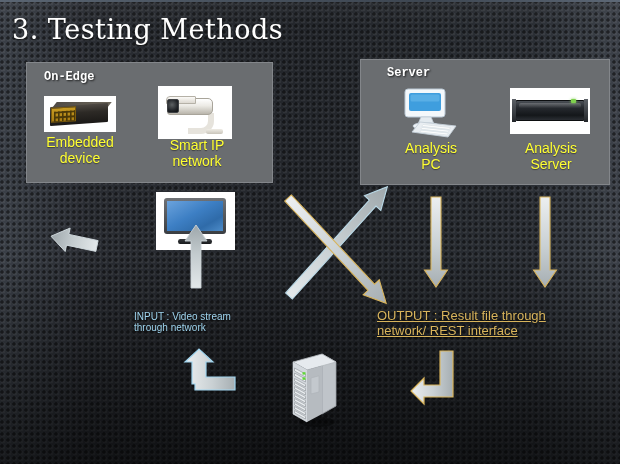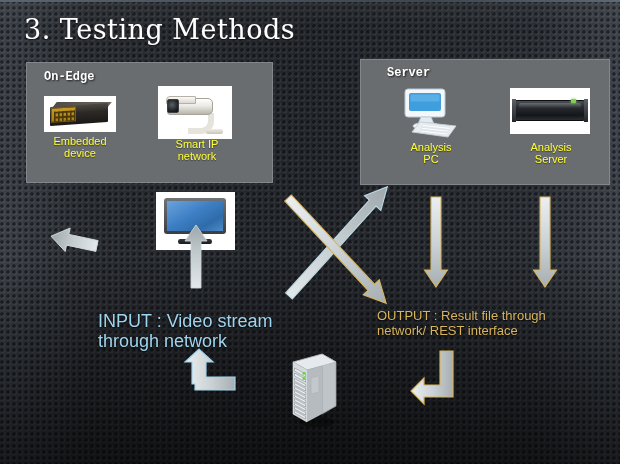--- a/index.html
+++ b/index.html
@@ -43,21 +43,20 @@
   #title {
     position: absolute;
     left: 12px; top: 14px;
     font-family: "DejaVu Serif", serif;
     font-size: 27px;
     letter-spacing: 0.5px;
     color: #ffffff;
     text-shadow: 0 1px 2px rgba(0,0,0,0.85), 0 0 1px rgba(255,255,255,0.35);
     z-index: 20;
     white-space: nowrap;
-    margin-left: 12px;
   }
 
   
   .panel {
     position: absolute;
     background: #6a6d70;
     border: 1px solid #83868a;
     z-index: 4;
   }
   #panel-onedge { left: 26px;  top: 62px; width: 247px; height: 121px; }
@@ -198,38 +197,40 @@
 
   
   .lbl {
     position: absolute;
     z-index: 14;
     line-height: 1.12;
     white-space: pre-line;
   }
   .lbl-yellow {
     color: #ffff33;
-    font-size: 11px;
+    font-size: 14px;
     text-align: center;
     text-shadow: 0 1px 1px rgba(0,0,0,0.45);
   }
   .lbl-white {
     color: #ffffff;
     font-size: 12px;
     text-shadow: 0 1px 2px rgba(0,0,0,0.8);
   }
   .lbl-blue {
     color: #9fd4ee;
-    font-size: 18px;
+    font-size: 10px;
     text-shadow: 0 1px 2px rgba(0,0,0,0.85);
+    margin-left: 36px;
   }
   .lbl-gold {
     color: #d8b45c;
     font-size: 13px;
     text-shadow: 0 1px 2px rgba(0,0,0,0.85);
+    text-decoration: underline;
   }
 
   #lbl-embedded { left: 32px;  top: 135px; width: 96px; }
   #lbl-camera   { left: 152px; top: 138px; width: 90px; }
   #lbl-pc       { left: 385px; top: 141px; width: 92px; }
   #lbl-rack     { left: 503px; top: 141px; width: 96px; }
   #lbl-screen   { left: 209px; top: 251px; width: 74px; }
   #lbl-input    { left: 98px;  top: 311px; width: 190px; }
   #lbl-output   { left: 377px; top: 309px; width: 222px; }
 

